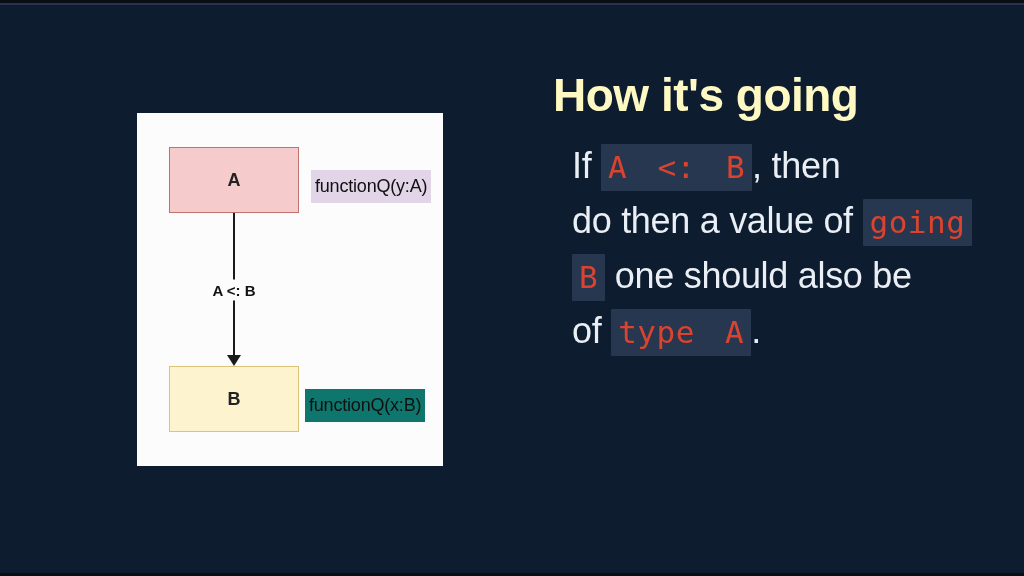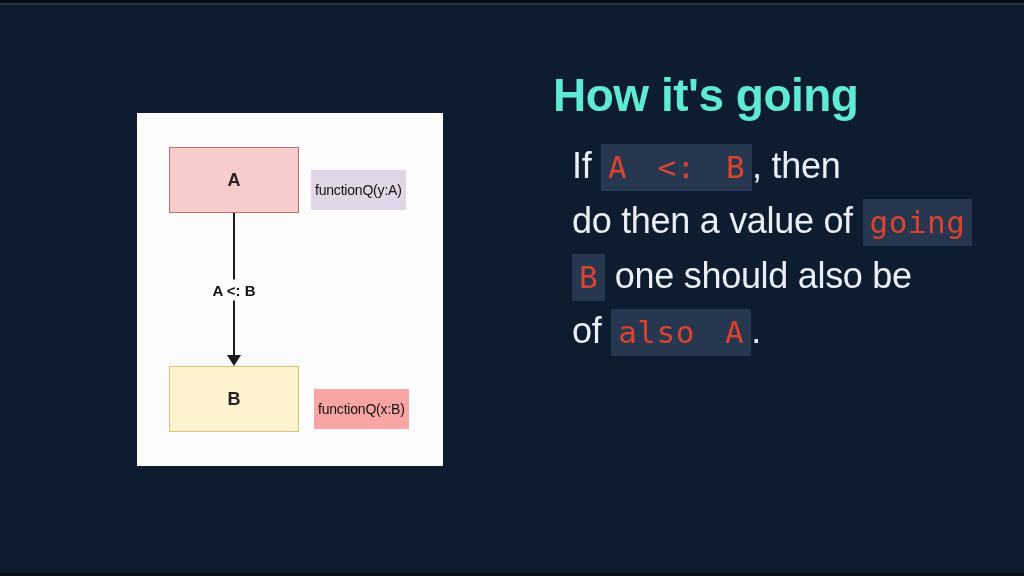--- a/index.html
+++ b/index.html
@@ -17,41 +17,41 @@
     background:#fcfcfc;color:#1a1a1a;
   }
   .dbox{
     position:absolute;width:128px;height:64px;
     display:flex;align-items:center;justify-content:center;
     font-weight:bold;font-size:18px;color:#222;
   }
   .dbox-a{left:32px;top:34px;background:#f6cbcb;border:1.5px solid #c0716d;}
   .dbox-b{left:32px;top:253px;background:#fdf3cf;border:1.5px solid #ddc378;}
   .annot{
-    position:absolute;font-size:14px;letter-spacing:-0.2px;
-    padding:12px 4px;color:#111;white-space:nowrap;
+    position:absolute;font-size:18px;letter-spacing:-0.2px;
+    padding:6px 4px;color:#111;white-space:nowrap;
   }
   .annot-a{left:174px;top:57px;background:#e1d5e7;}
-  .annot-b{left:177px;top:276px;background:#fca5a5;}
+  .annot-b{left:168px;top:276px;background:#0f766e;}
   .arrow-line{position:absolute;left:96px;top:100px;width:2px;height:143px;background:#1a1a1a;}
   .arrow-head{
     position:absolute;left:90px;top:242px;width:0;height:0;
     border-left:7px solid transparent;border-right:7px solid transparent;
     border-top:11px solid #1a1a1a;
   }
   .relation{
     position:absolute;left:97px;top:177px;transform:translate(-50%,-50%);
     background:#fcfcfc;padding:2px 6px;font-weight:bold;font-size:15px;
     color:#111;white-space:nowrap;
   }
 
   
   .title{
     position:absolute;left:553px;top:68px;margin:0;
-    font-size:46px;font-weight:bold;letter-spacing:-0.5px;color:#5eead4;
+    font-size:46px;font-weight:bold;letter-spacing:-0.5px;color:#fef9c3;
   }
   .body{
     position:absolute;left:572px;top:138px;width:460px;
     font-size:36px;color:#eaeff5;letter-spacing:-0.3px;
   }
   .body .line{height:55px;line-height:55px;white-space:nowrap;}
   .code{
     font-family:"DejaVu Sans Mono",monospace;
     font-size:31px;color:#d9432f;background:#26374f;
     padding:5px 7px 6px 7px;word-spacing:11px;letter-spacing:0.5px;
@@ -89,17 +89,17 @@
     <div class="line">
       <span>If </span><span class="code">A &lt;: B</span><span>, then</span>
     </div>
     <div class="line">
       <span>do then a value of </span><span class="code">going</span>
     </div>
     <div class="line">
       <span class="code">B</span><span> one should also be</span>
     </div>
     <div class="line">
-      <span>of </span><span class="code">also A</span><span>.</span>
+      <span>of </span><span class="code">type A</span><span>.</span>
     </div>
   </div>
 
 </div>
 
 </body></html>

